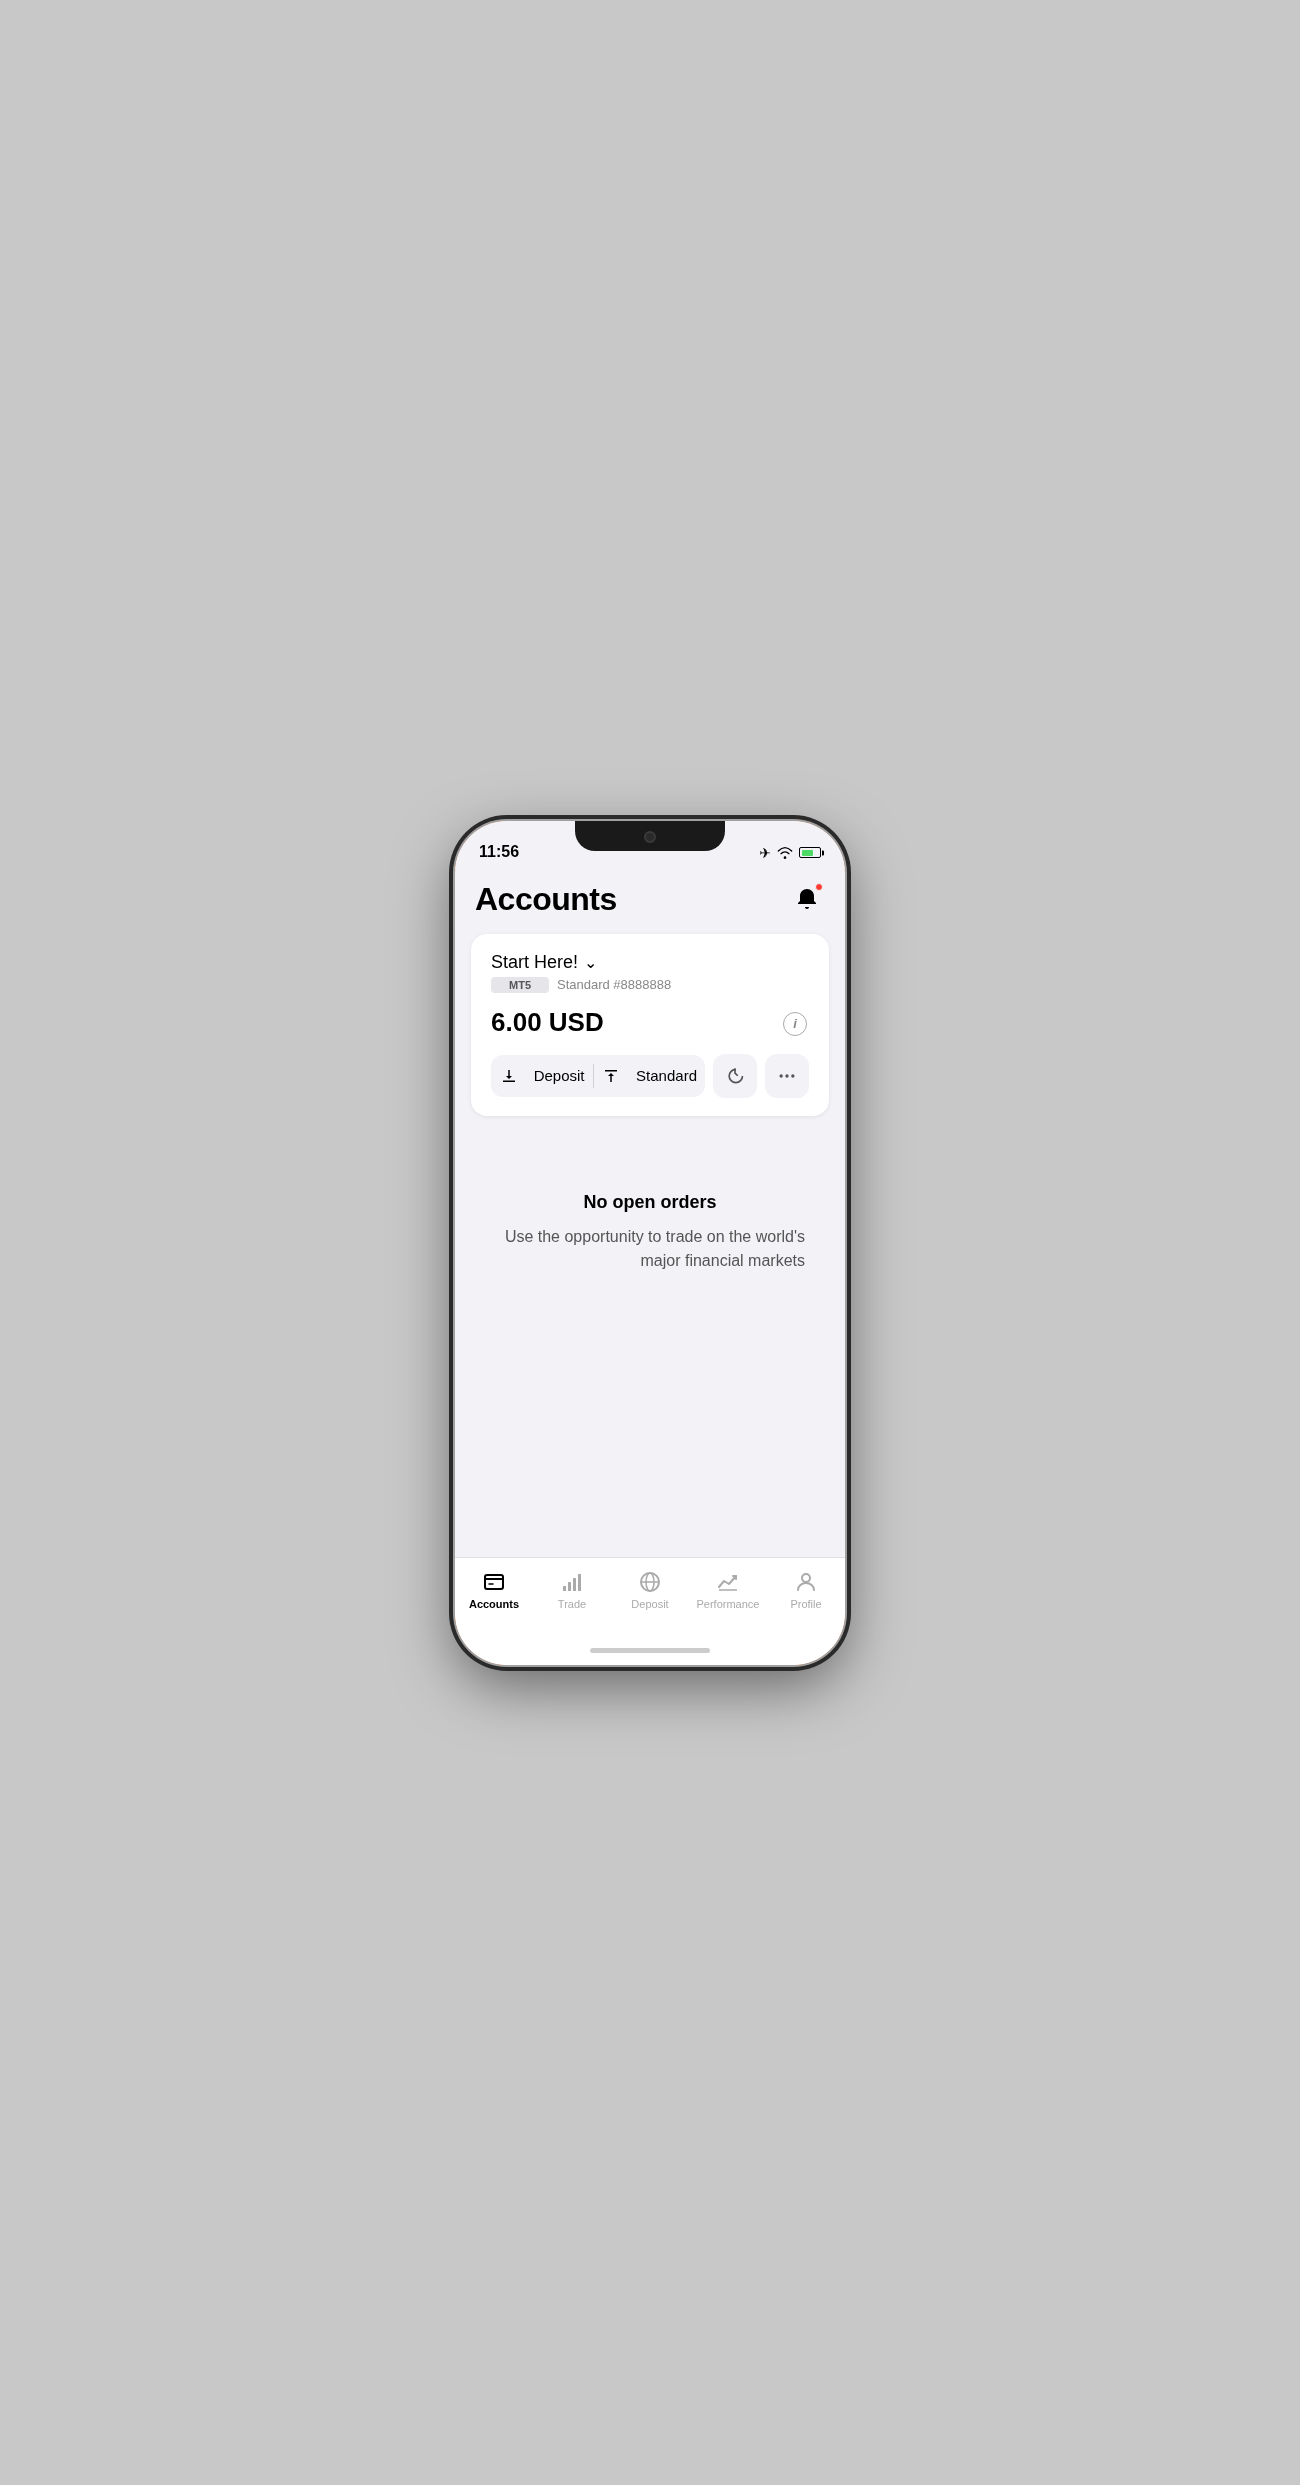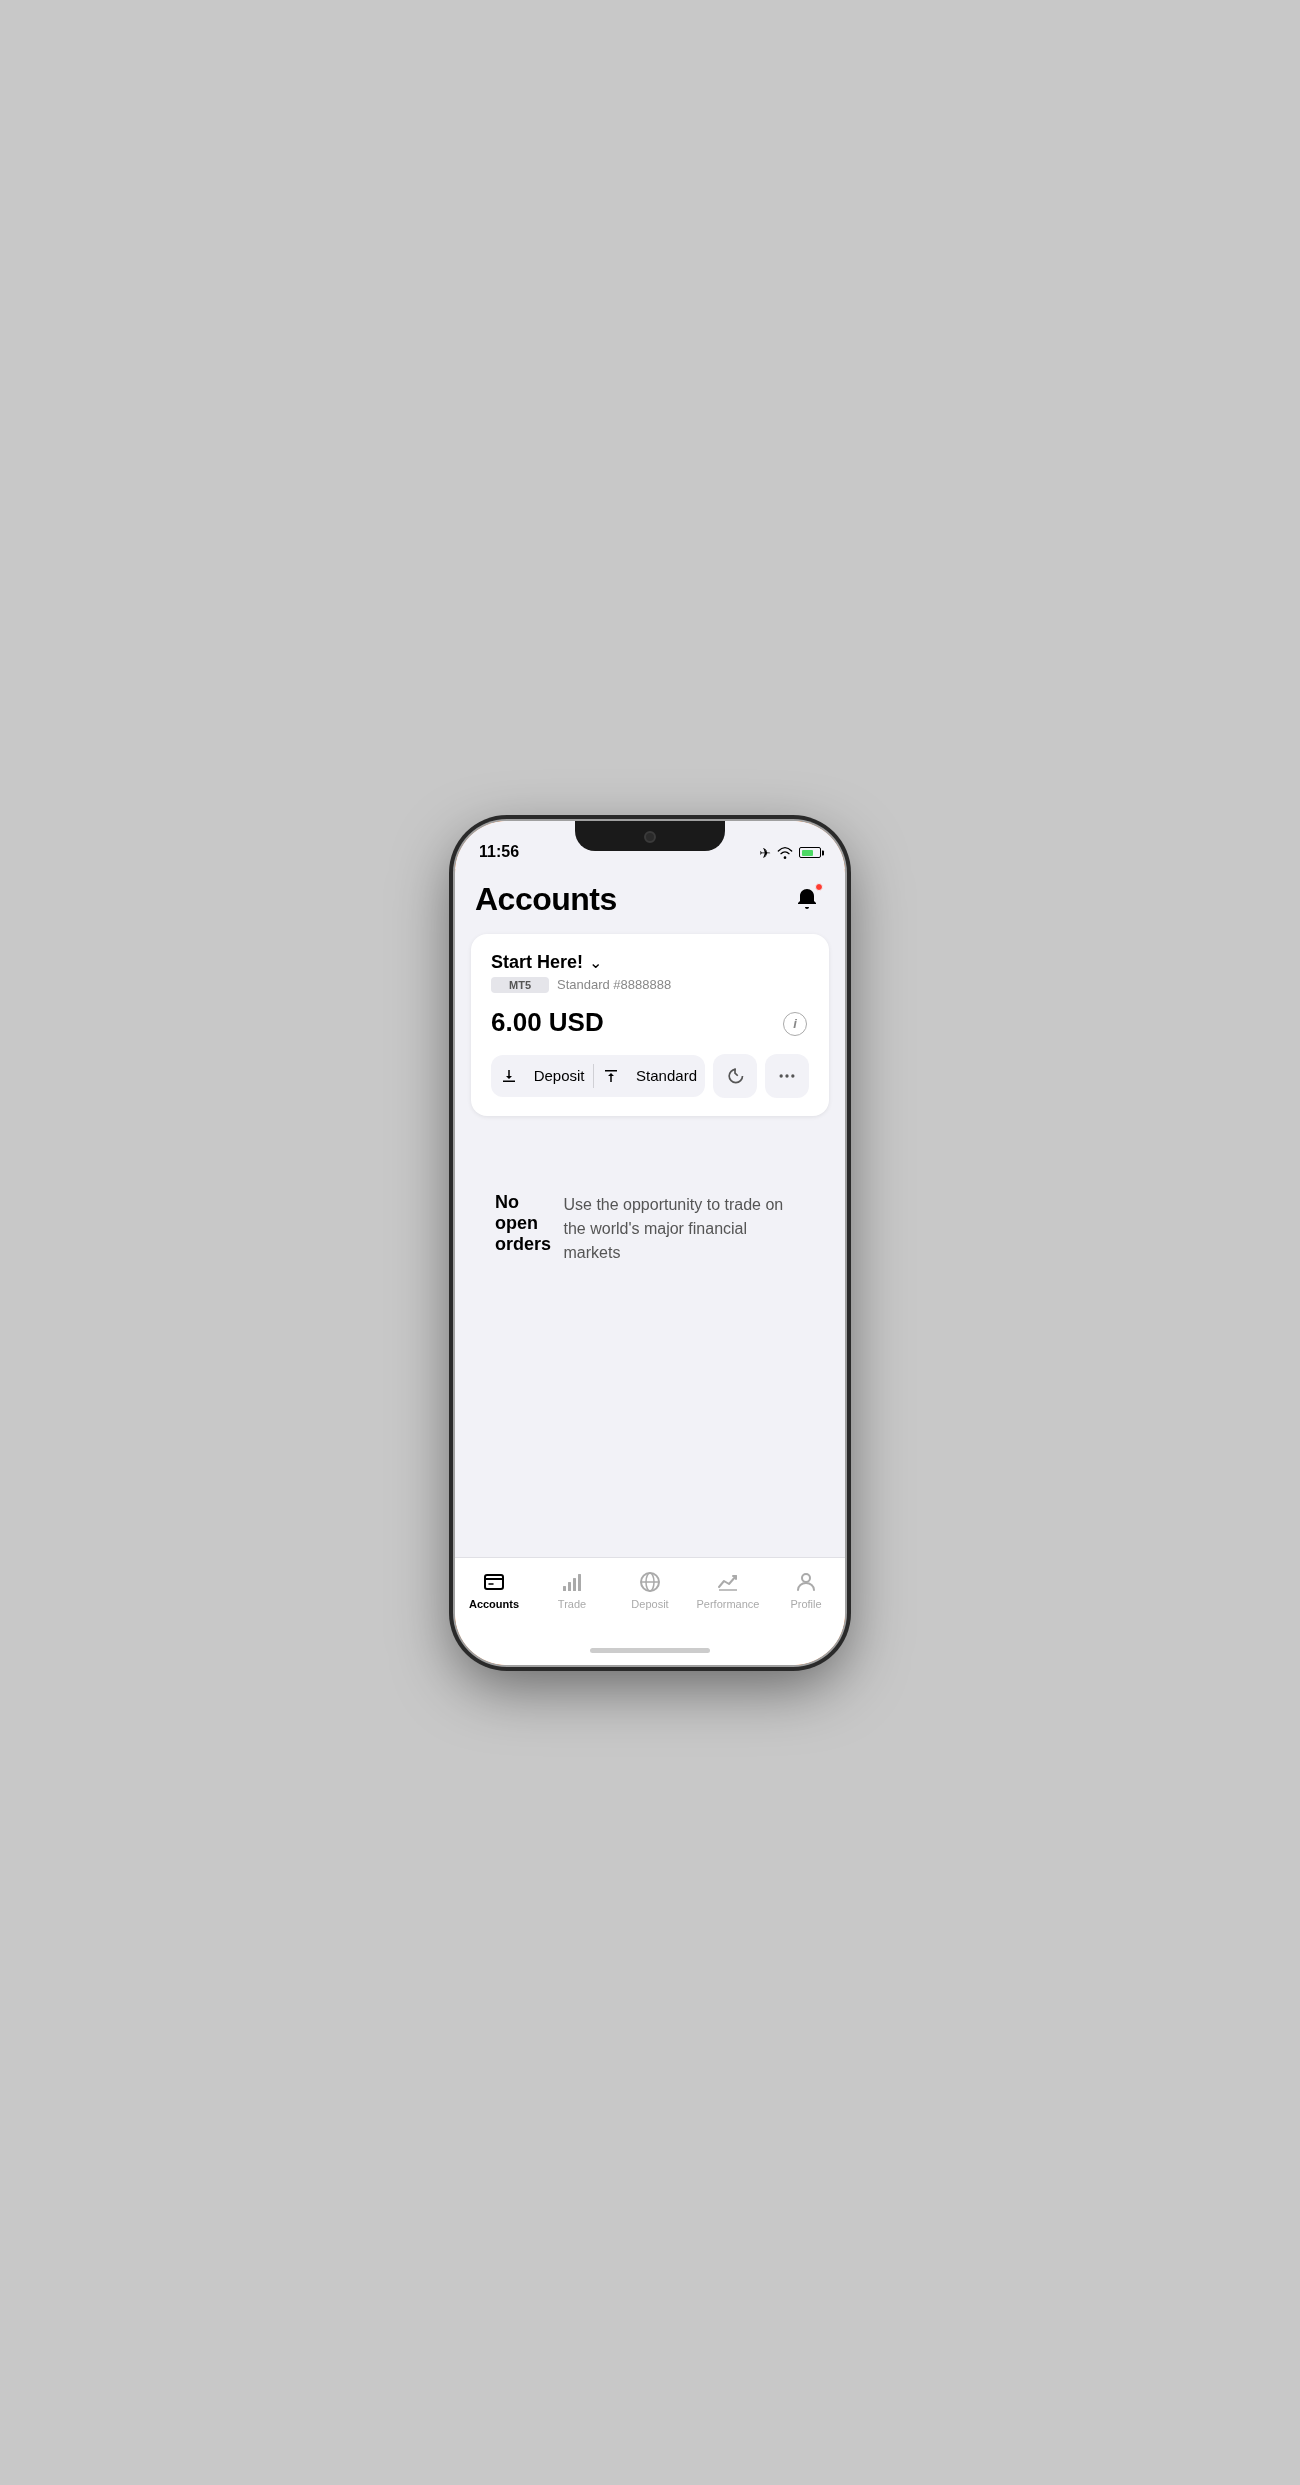--- a/index.html
+++ b/index.html
@@ -191,21 +191,21 @@
       box-shadow: 0 1px 4px rgba(0,0,0,0.08);
     }
     .account-header {
       display: flex;
       align-items: center;
       gap: 6px;
       margin-bottom: 4px;
     }
     .account-name {
       font-size: 18px;
-      font-weight: 700;
+      font-weight: 400;
       color: #000;
     }
     .chevron-down {
       font-size: 16px;
       color: #000;
       font-weight: 300;
     }
     .account-meta {
       display: flex;
       align-items: center;
@@ -355,24 +355,24 @@
       display: flex;
       align-items: center;
       justify-content: center;
       font-size: 15px;
       color: #555;
     }
 
     
     .empty-state {
       display: flex;
-      flex-direction: row;
+      flex-direction: column;
       align-items: center;
       padding: 60px 40px 40px;
-      text-align: left;
+      text-align: right;
     }
     .empty-title {
       font-size: 18px;
       font-weight: 700;
       color: #000;
       margin-bottom: 12px;
     }
     .empty-desc {
       font-size: 16px;
       color: #555;

